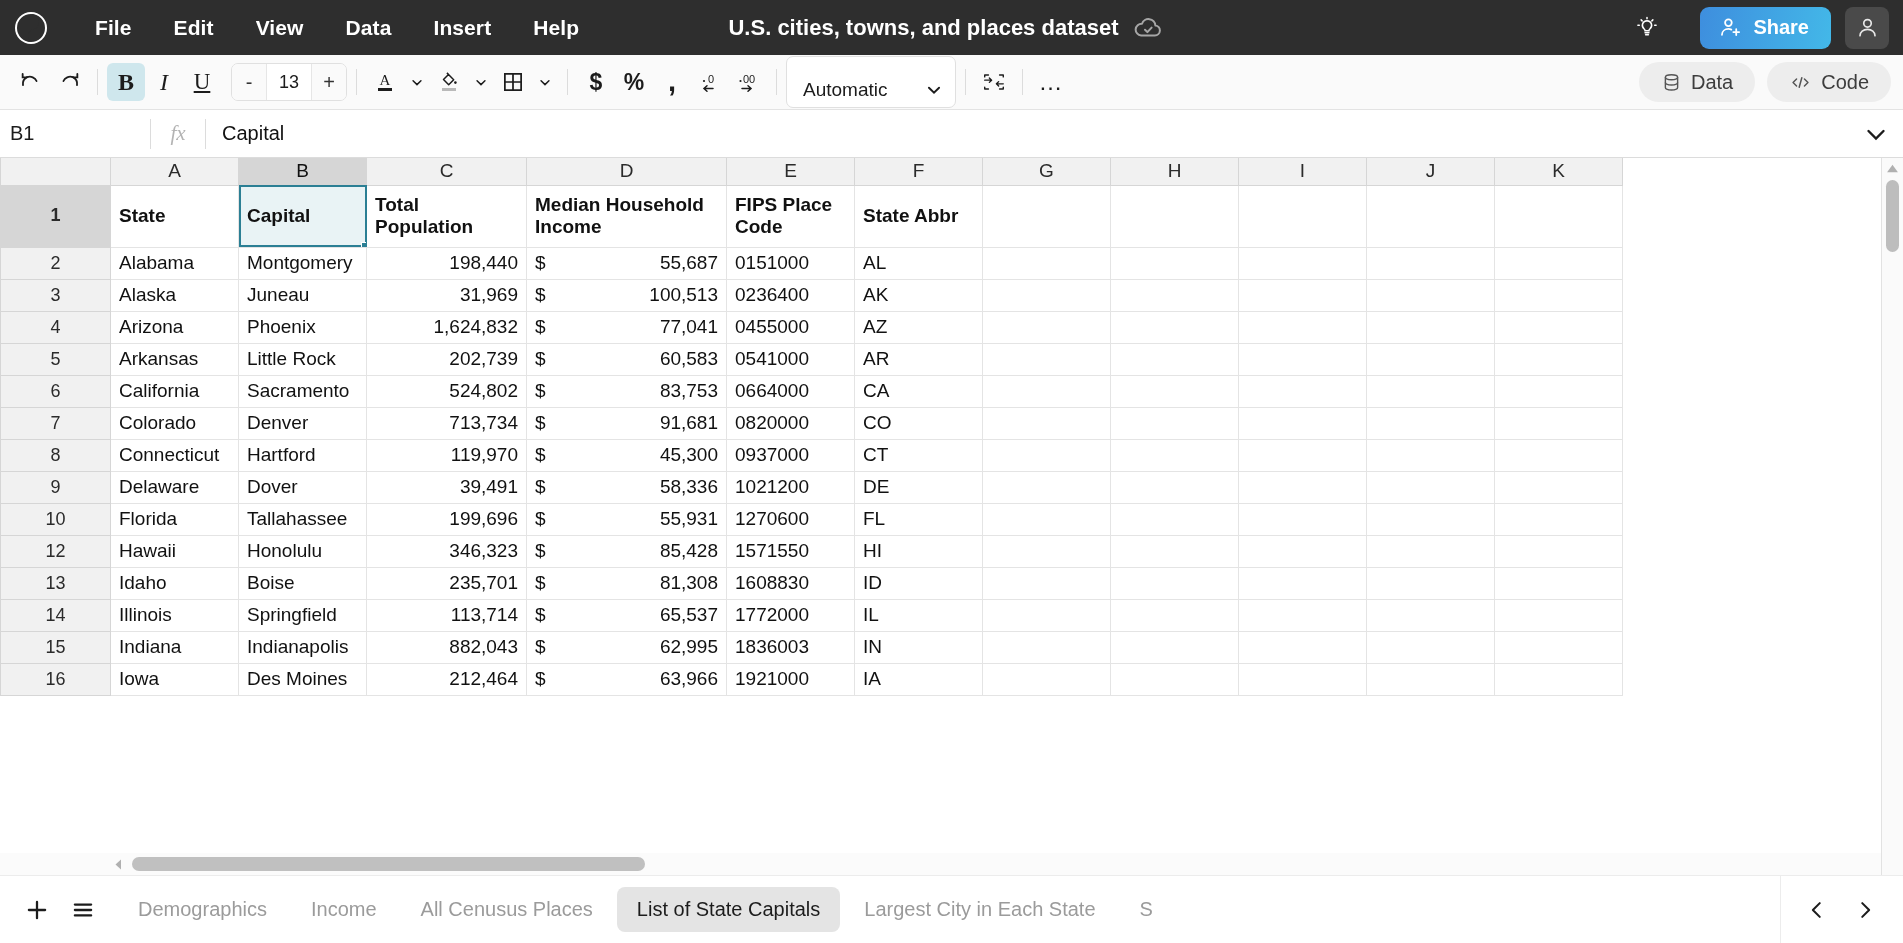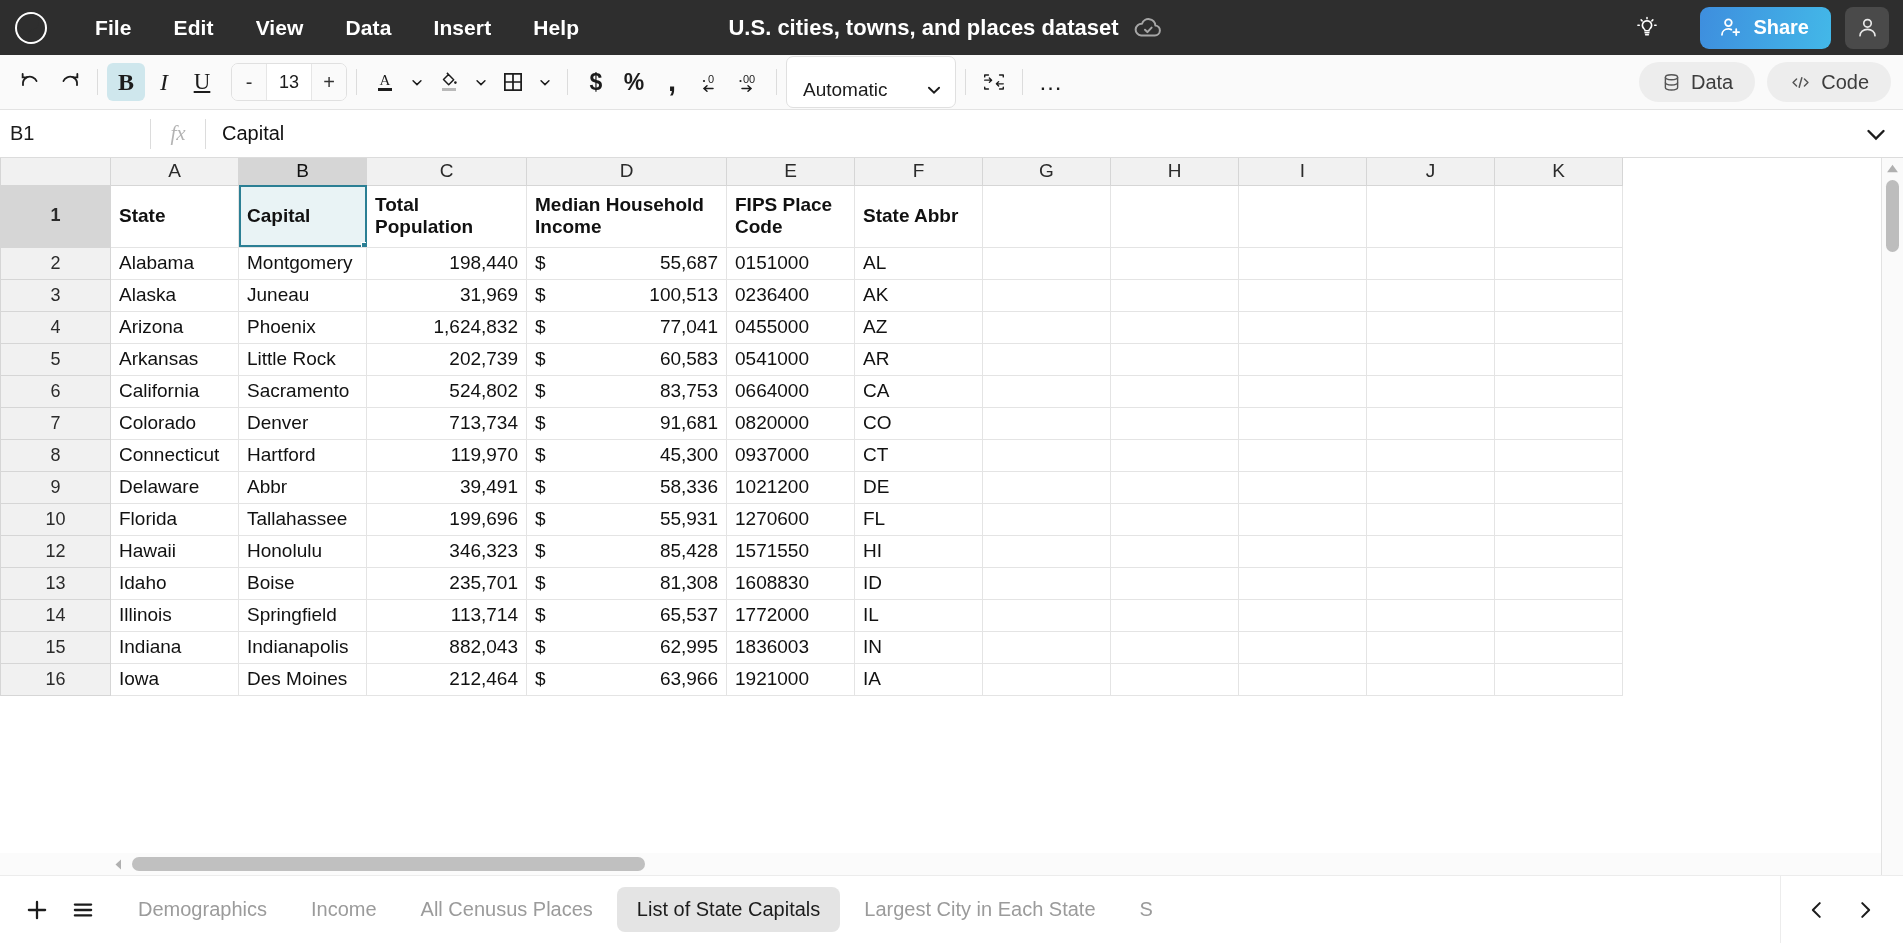--- a/index.html
+++ b/index.html
@@ -579,21 +579,21 @@
             <td>CT</td>
             <td></td>
             <td></td>
             <td></td>
             <td></td>
             <td></td>
           </tr>
           <tr>
             <td class="rownum">9</td>
             <td>Delaware</td>
-            <td>Abbr</td>
+            <td>Dover</td>
             <td class="num">39,491</td>
             <td class="cur">58,336</td>
             <td>1021200</td>
             <td>DE</td>
             <td></td>
             <td></td>
             <td></td>
             <td></td>
             <td></td>
           </tr>

